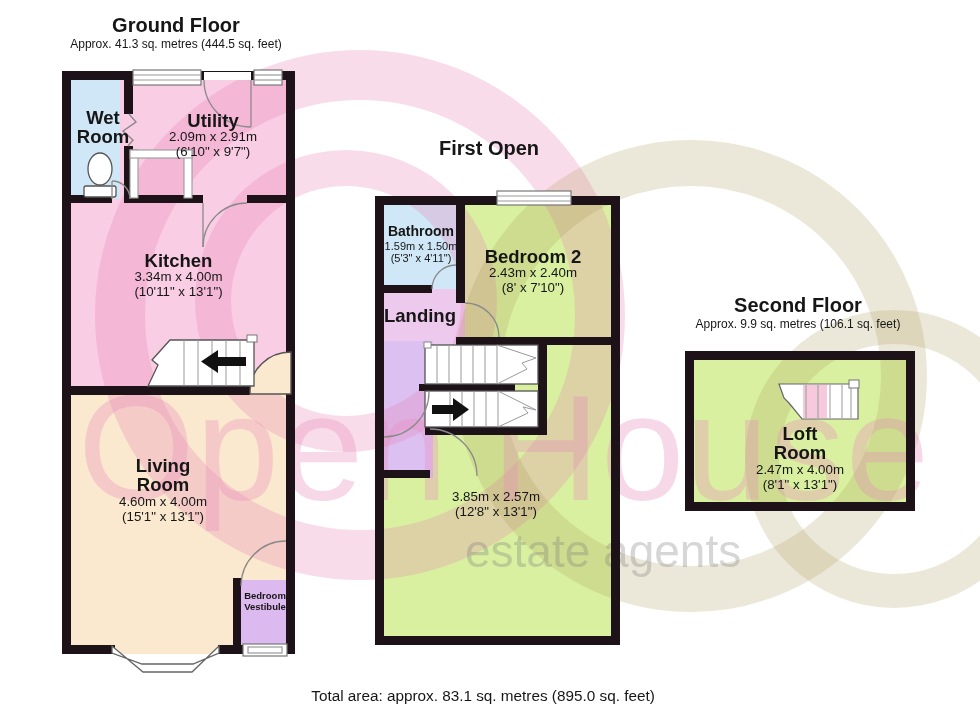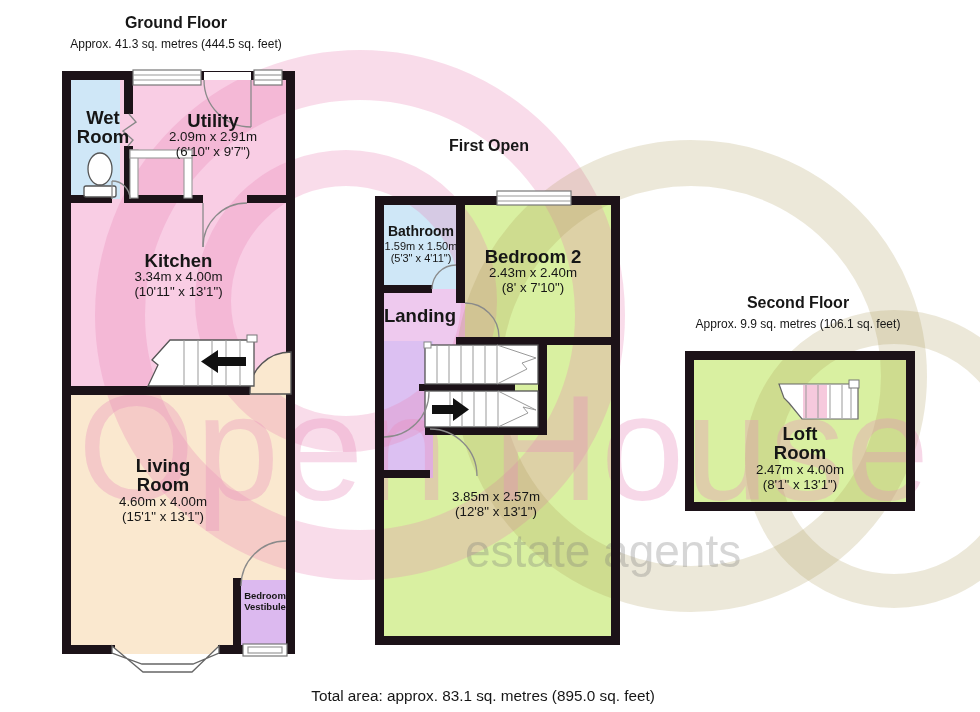--- a/index.html
+++ b/index.html
@@ -4,21 +4,21 @@
 <style>
   html,body{margin:0;padding:0;background:#fff;}
   .canvas{position:relative;width:980px;height:712px;background:#ffffff;overflow:hidden;
           font-family:"Liberation Sans",sans-serif;}
   svg{position:absolute;left:0;top:0;}
   #rooms-svg{z-index:1;}
   .watermark{position:absolute;z-index:2;pointer-events:none;}
   .ring{position:absolute;border-style:solid;border-radius:50%;}
   #structure-svg{z-index:3;}
   .lbl{position:absolute;z-index:4;text-align:center;color:#161616;line-height:1.12;}
-  .floor-title{font-weight:bold;font-size:16px;}
+  .floor-title{font-weight:bold;font-size:20px;}
   .floor-sub{font-size:12px;}
   .room-name{font-weight:bold;font-size:18.5px;line-height:1.05;}
   .room-dims{font-size:13.3px;margin-top:0;}
   .small-name{font-weight:bold;font-size:14px;}
   .small-dims{font-size:11px;}
   .tiny-name{font-weight:bold;font-size:9.5px;line-height:1.15;}
   .footer{font-size:15.3px;}
   .brand{font-size:150px;font-weight:400;white-space:nowrap;letter-spacing:1px;}
   .tagline{font-size:46px;font-weight:400;white-space:nowrap;}
 </style>

